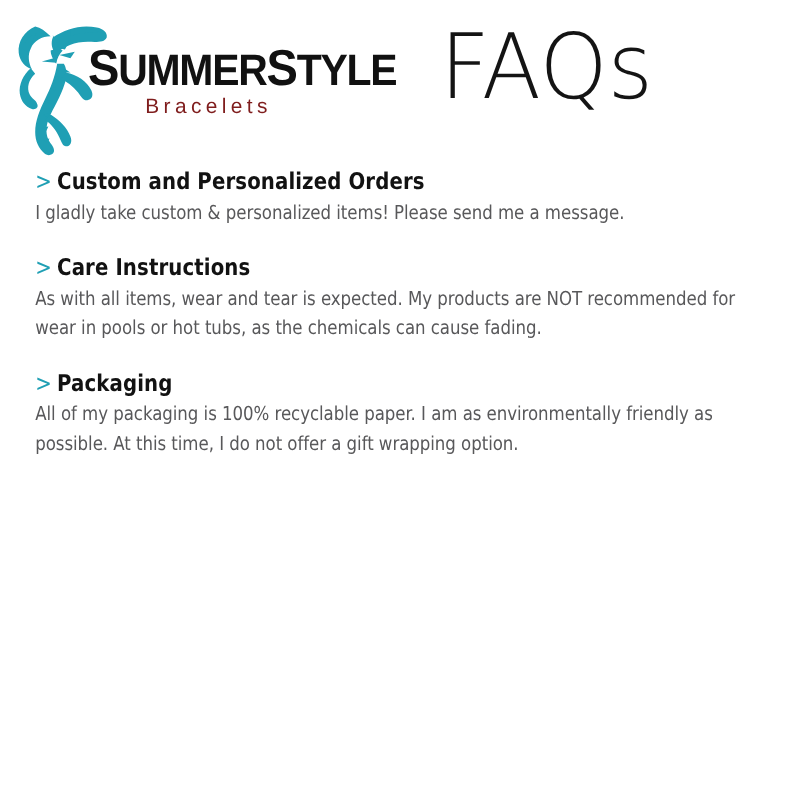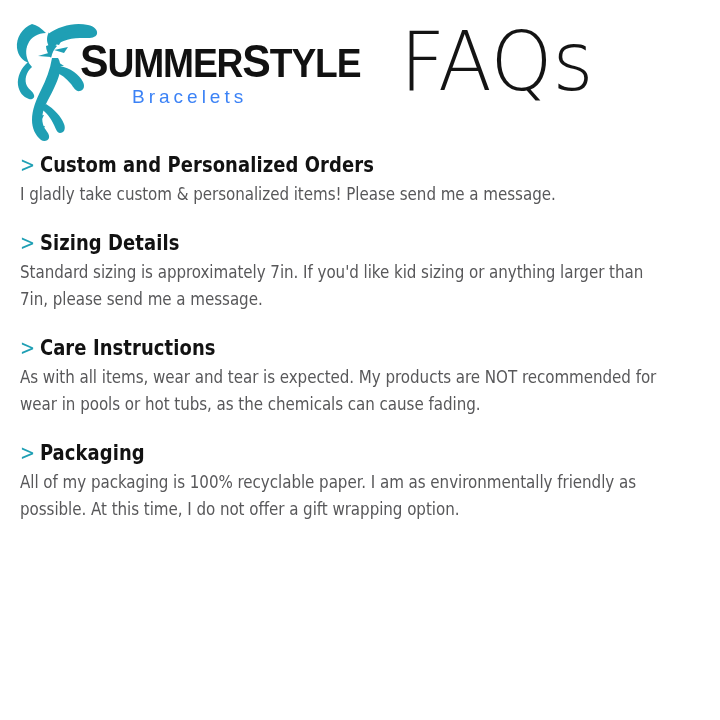--- a/index.html
+++ b/index.html
@@ -63,21 +63,21 @@
     white-space: nowrap;
     transform: scaleX(0.93);
     transform-origin: left center;
   }
   .wordmark-main .cap { font-size: 46px; }
   .wordmark-sub {
     font-family: "Liberation Sans", "DejaVu Sans", sans-serif;
     font-weight: normal;
     font-size: 19px;
     letter-spacing: 4.0px;
-    color: #3b82f6;
+    color: #7f1d1d;
     margin-top: 2px;
     margin-left: 52px;
     white-space: nowrap;
   }
 
   .faq-title {
     position: absolute;
     left: 400px;
     top: 16px;
     font-family: "DejaVu Sans", "Liberation Sans", sans-serif;
@@ -87,21 +87,21 @@
     letter-spacing: 0px;
     color: #141414;
     transform: scaleX(0.96);
     transform-origin: left top;
     white-space: nowrap;
   }
 
   
   .faq-list {
     position: absolute;
-    left: 20px;
+    left: 32px;
     top: 152px;
     width: 688px;
   }
 
   .faq-item {
     margin-bottom: 22px;
   }
   .faq-item:last-child { margin-bottom: 16px; }
 
   .faq-heading {
@@ -194,24 +194,20 @@
   </div>
 
   <div class="faq-list">
 
     <div class="faq-item">
       <div class="faq-heading"><span class="faq-marker">&gt;</span><span>Custom and Personalized Orders</span></div>
       <div class="faq-answer">I gladly take custom &amp; personalized items! Please send me a message.</div>
     </div>
 
 
-    <div class="faq-item">
-      <div class="faq-heading"><span class="faq-marker">&gt;</span><span>Sizing Details</span></div>
-      <div class="faq-answer">Standard sizing is approximately 7in. If you'd like kid sizing or anything larger than 7in, please send me a message.</div>
-    </div>
 
     <div class="faq-item">
       <div class="faq-heading"><span class="faq-marker">&gt;</span><span>Care Instructions</span></div>
       <div class="faq-answer">As with all items, wear and tear is expected. My products are NOT recommended for wear in pools or hot tubs, as the chemicals can cause fading.</div>
     </div>
 
     <div class="faq-item">
       <div class="faq-heading"><span class="faq-marker">&gt;</span><span>Packaging</span></div>
       <div class="faq-answer">All of my packaging is 100% recyclable paper. I am as environmentally friendly as possible. At this time, I do not offer a gift wrapping option.</div>
     </div>

